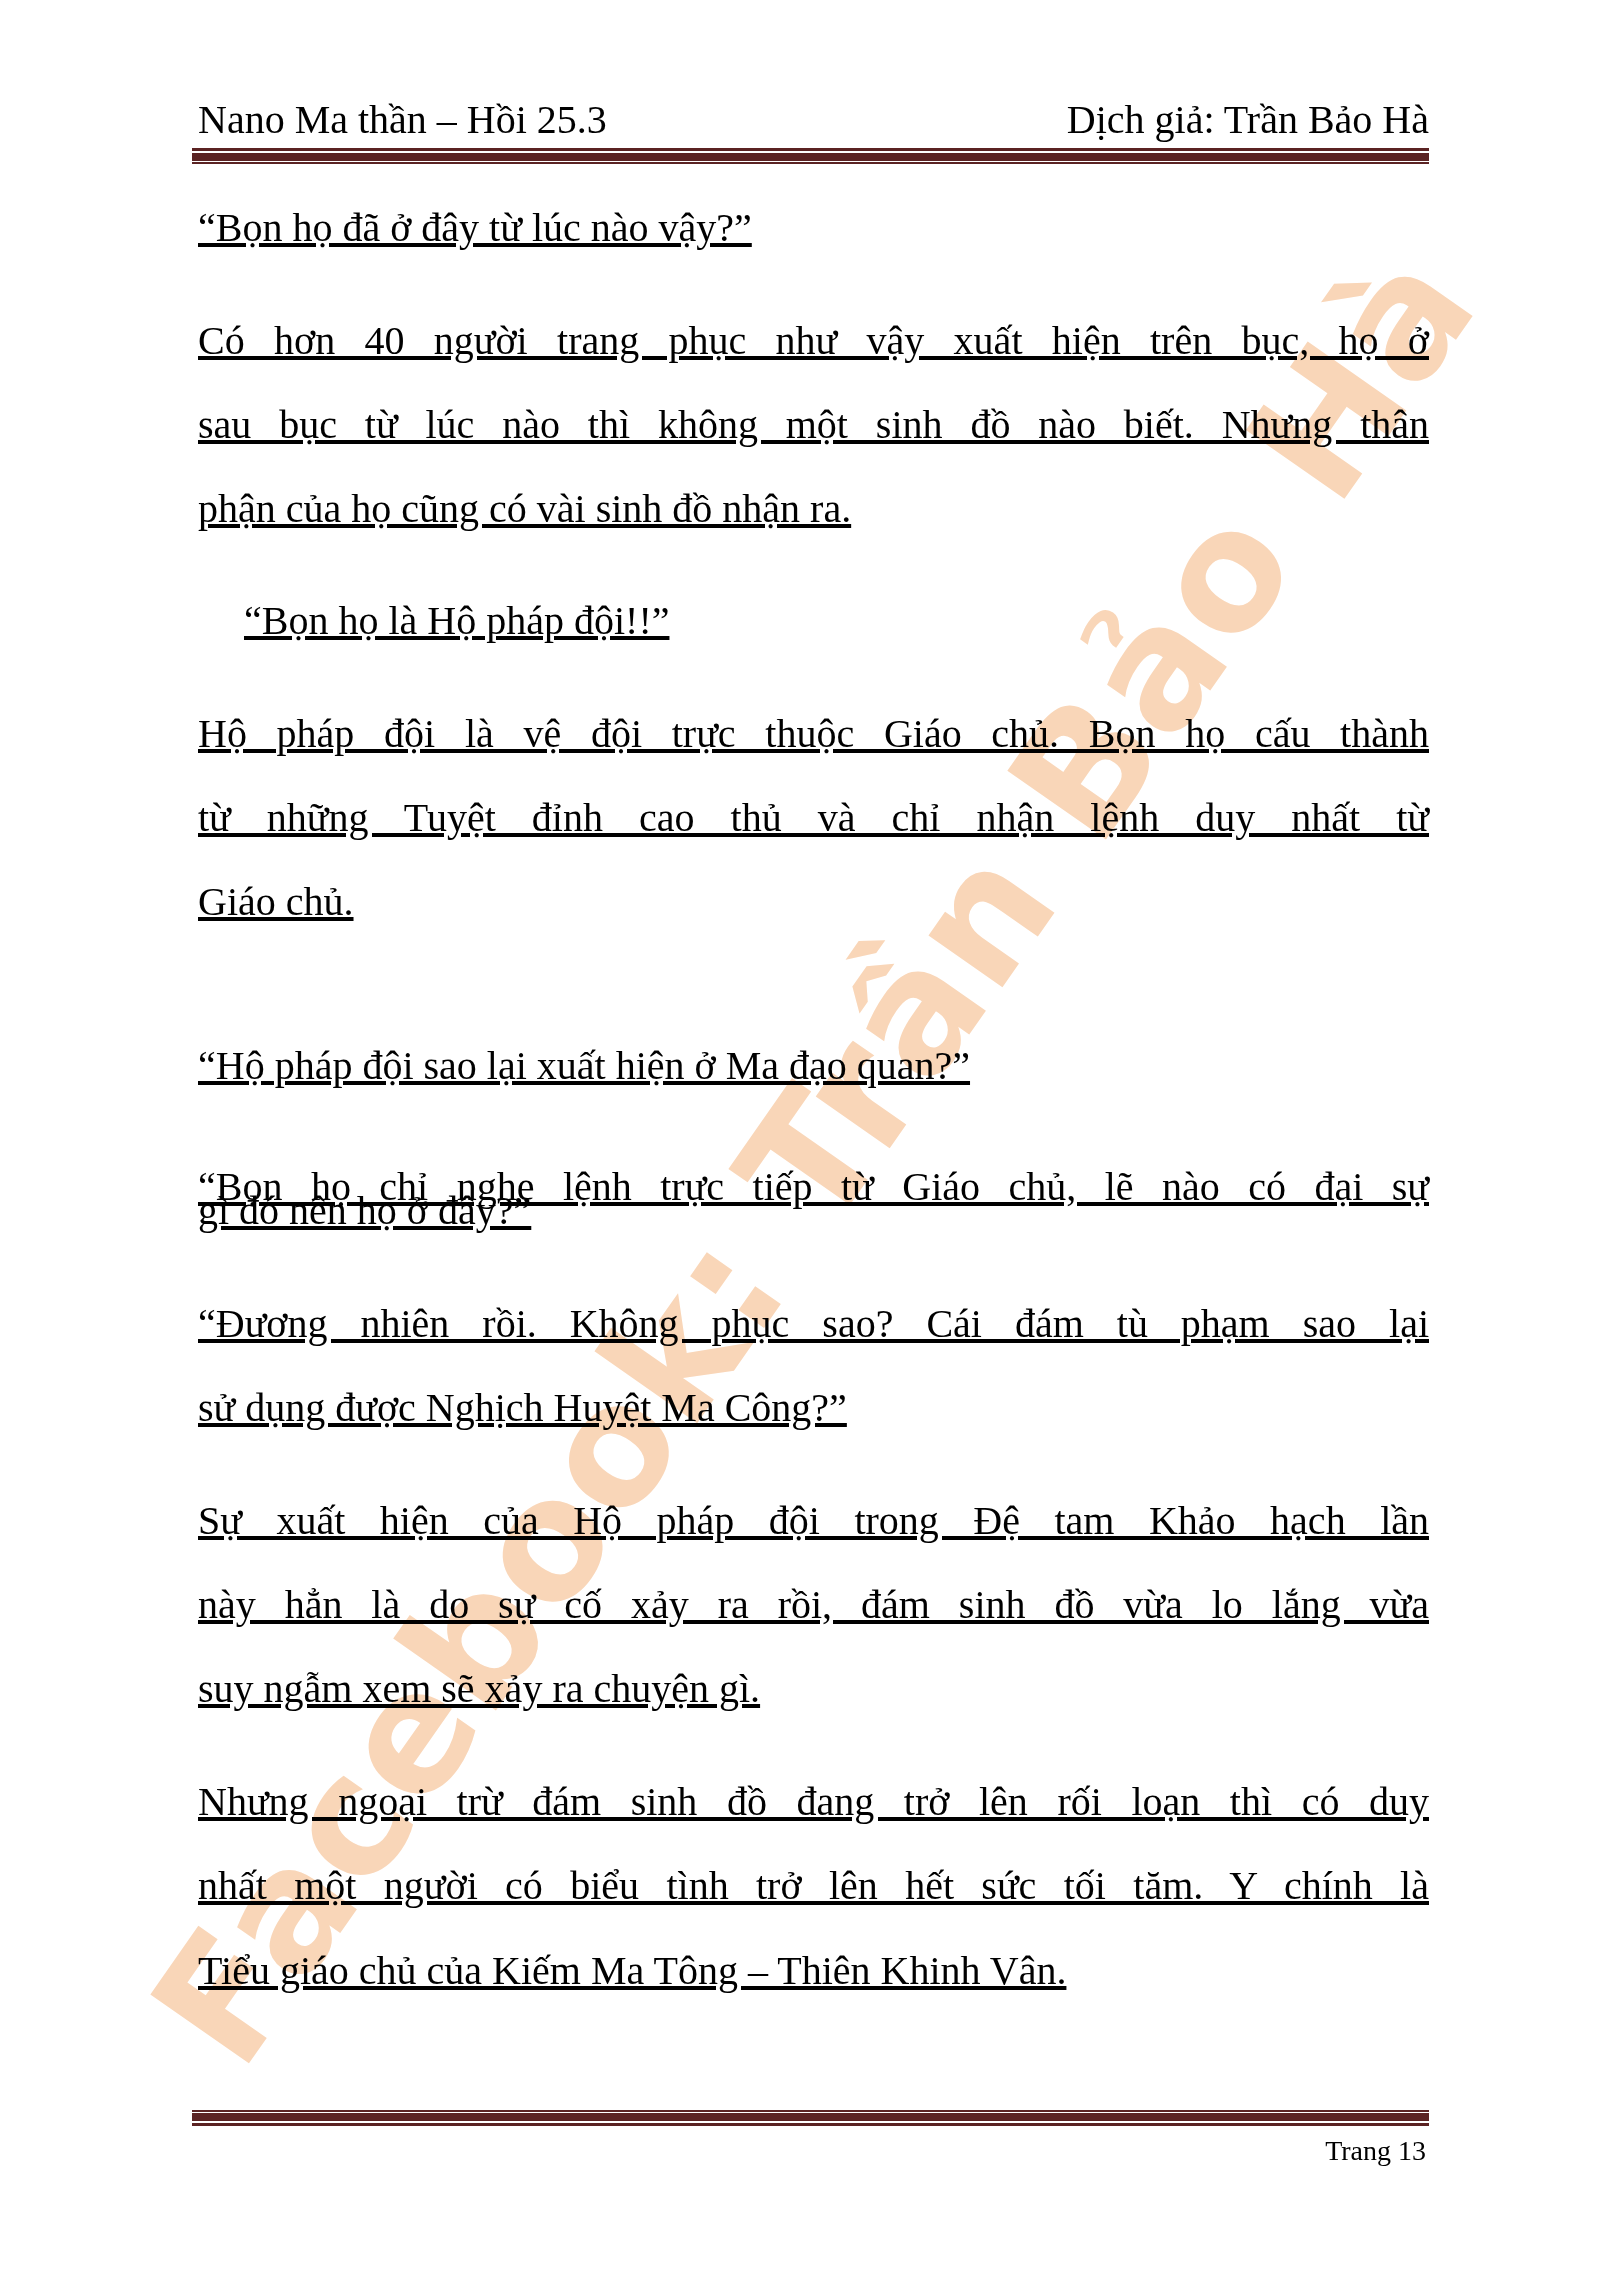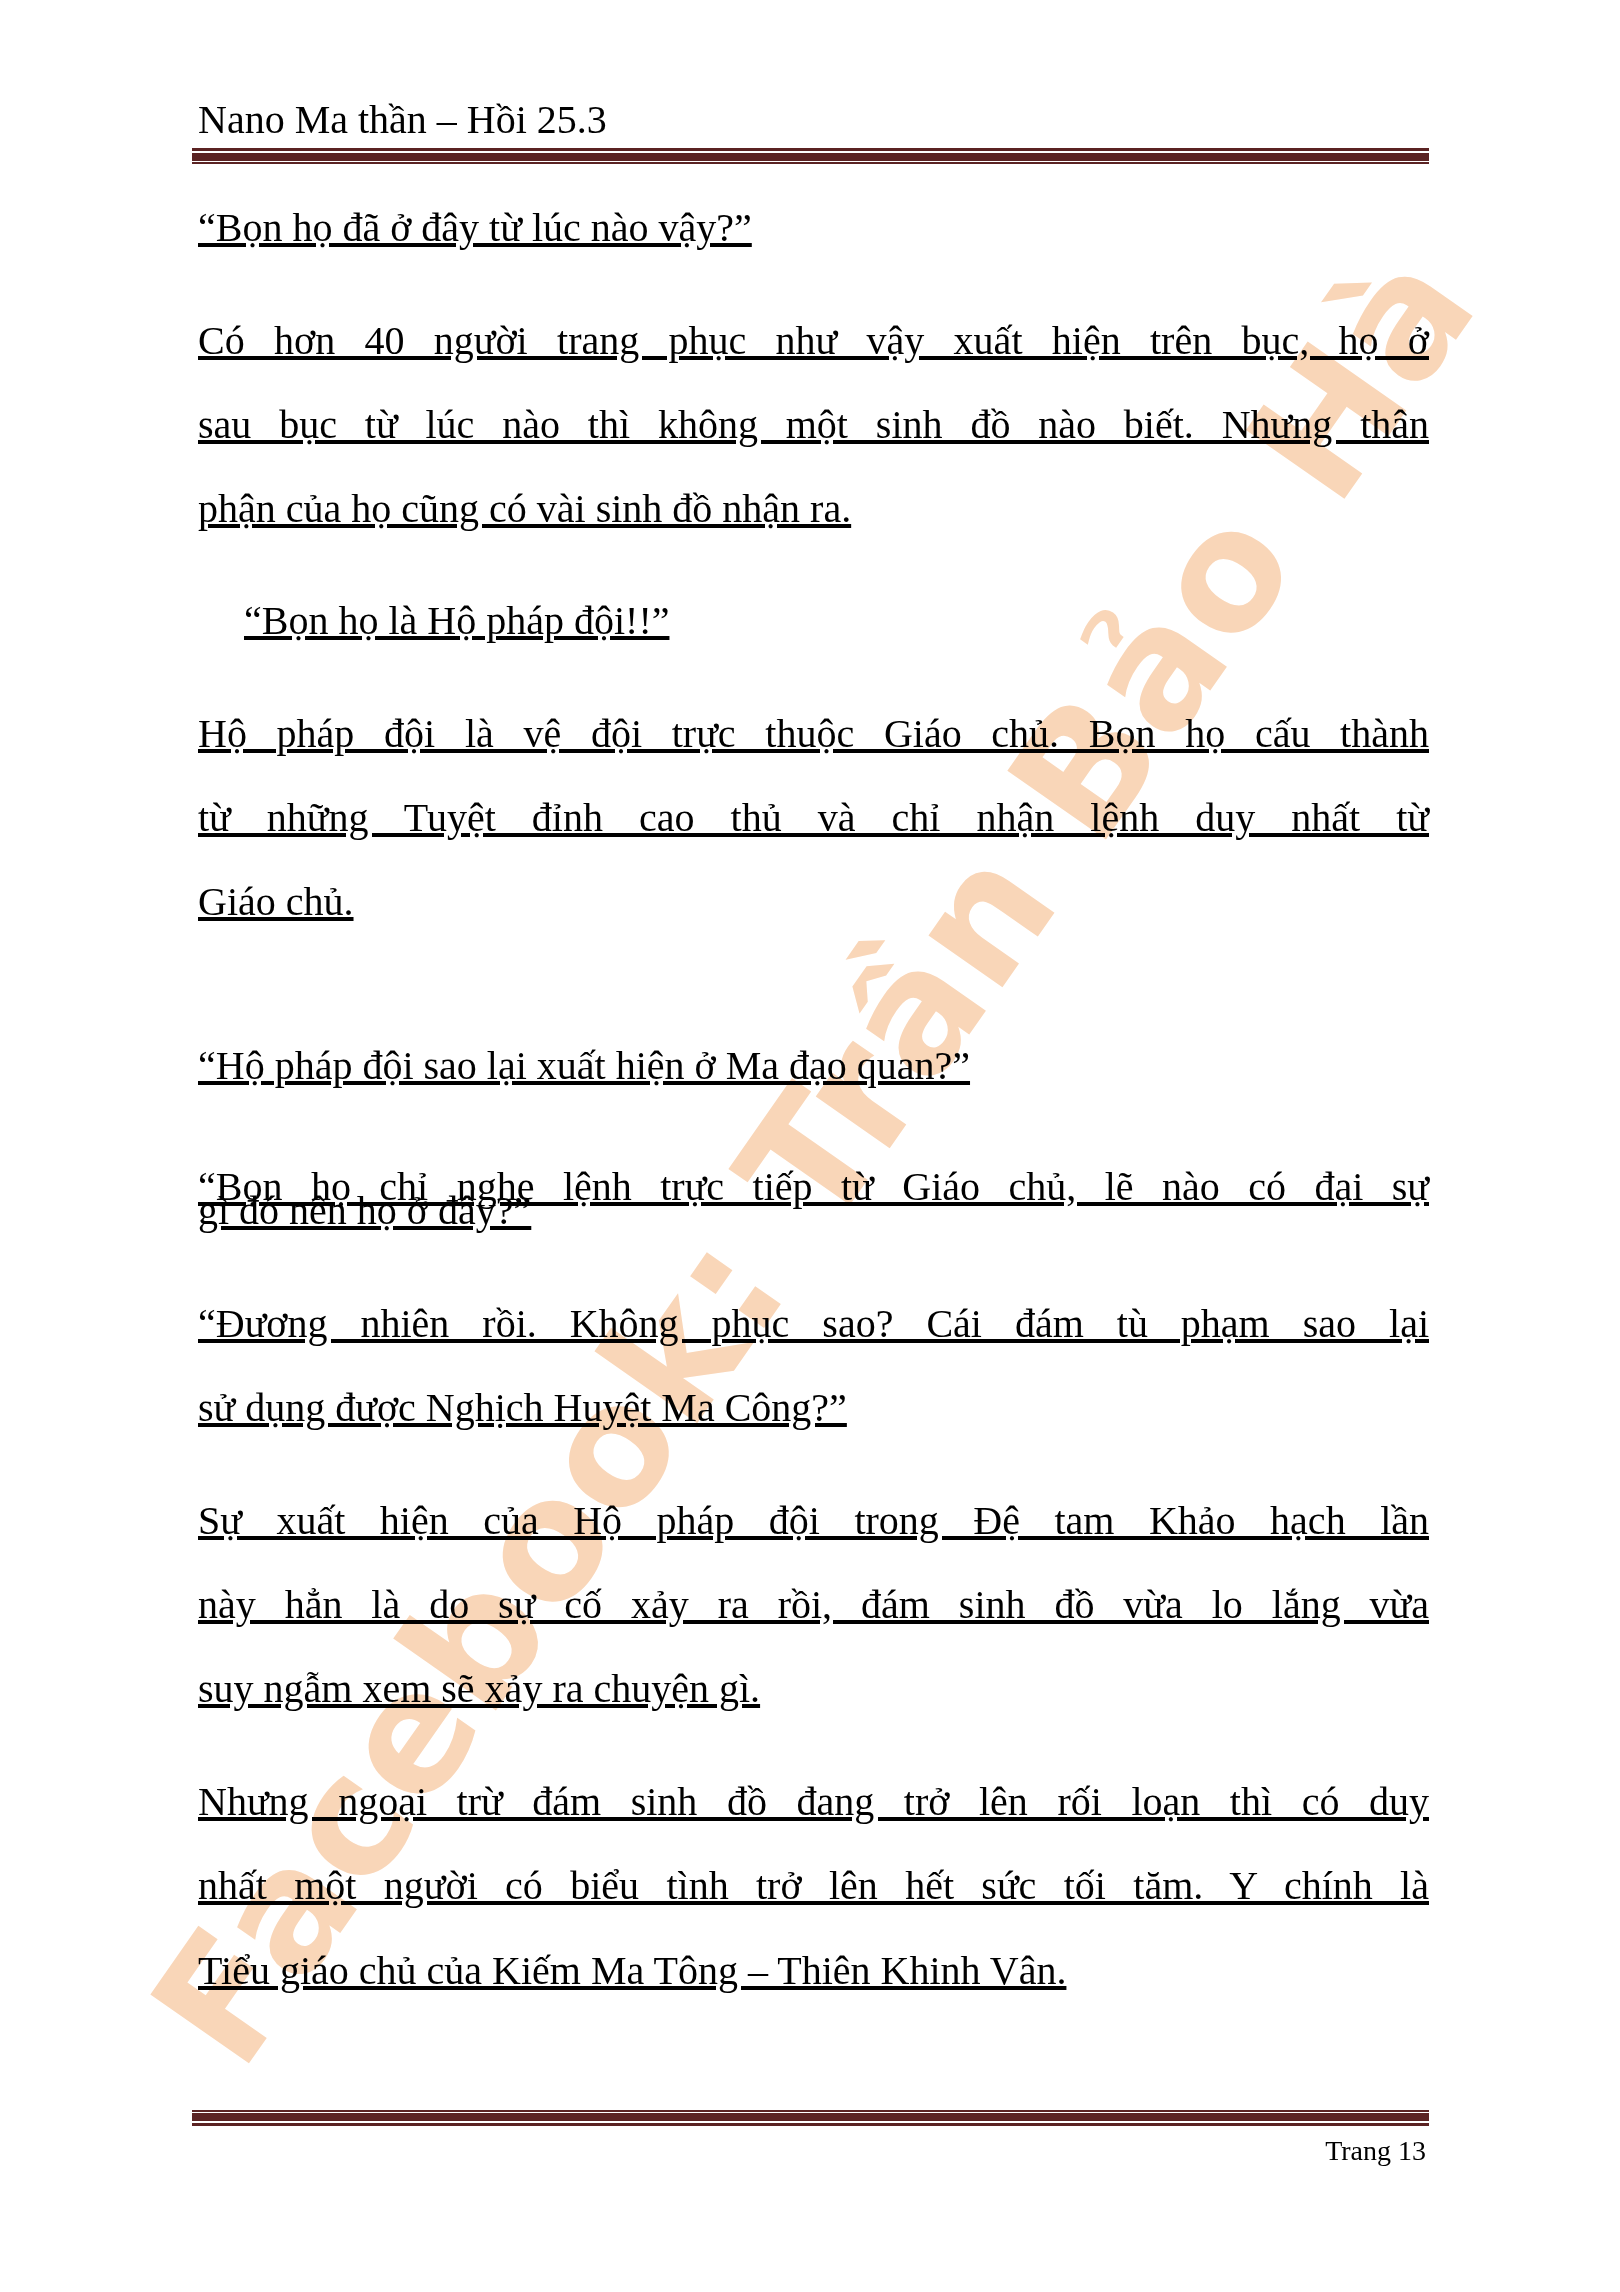--- a/index.html
+++ b/index.html
@@ -23,20 +23,21 @@
   .footer { position: absolute; right: 194px; top: 2135px; font-family: "Liberation Serif", serif;
             font-size: 28px; color: #000; margin-left: 9px; }
 </style>
 </head>
 <body>
 
 <div class="page">
 
   <div class="header">
     <span class="left">Nano Ma thần – Hồi 25.3</span>
+    <span class="right">Dịch giả: Trần Bảo Hà</span>
   </div>
 
   <div class="rule rule-thin" style="top:148px;"></div>
   <div class="rule rule-thick" style="top:153px;"></div>
   <div class="rule rule-thin" style="top:162px; height:2px;"></div>
 
   <div class="watermark">
     <span>Facebook: Trần Bảo Hà</span>
   </div>
 

